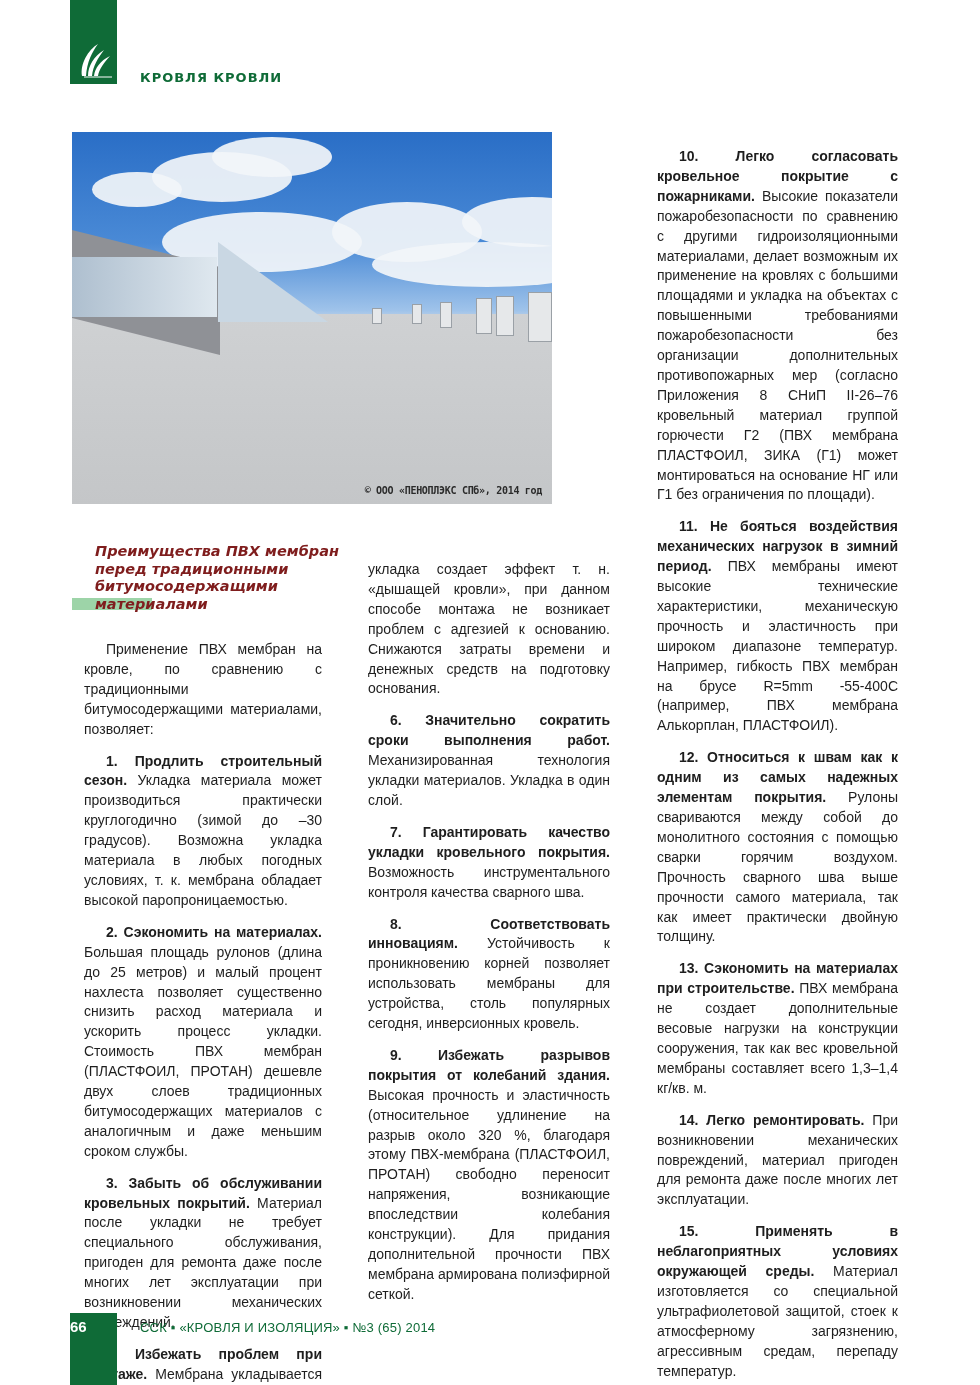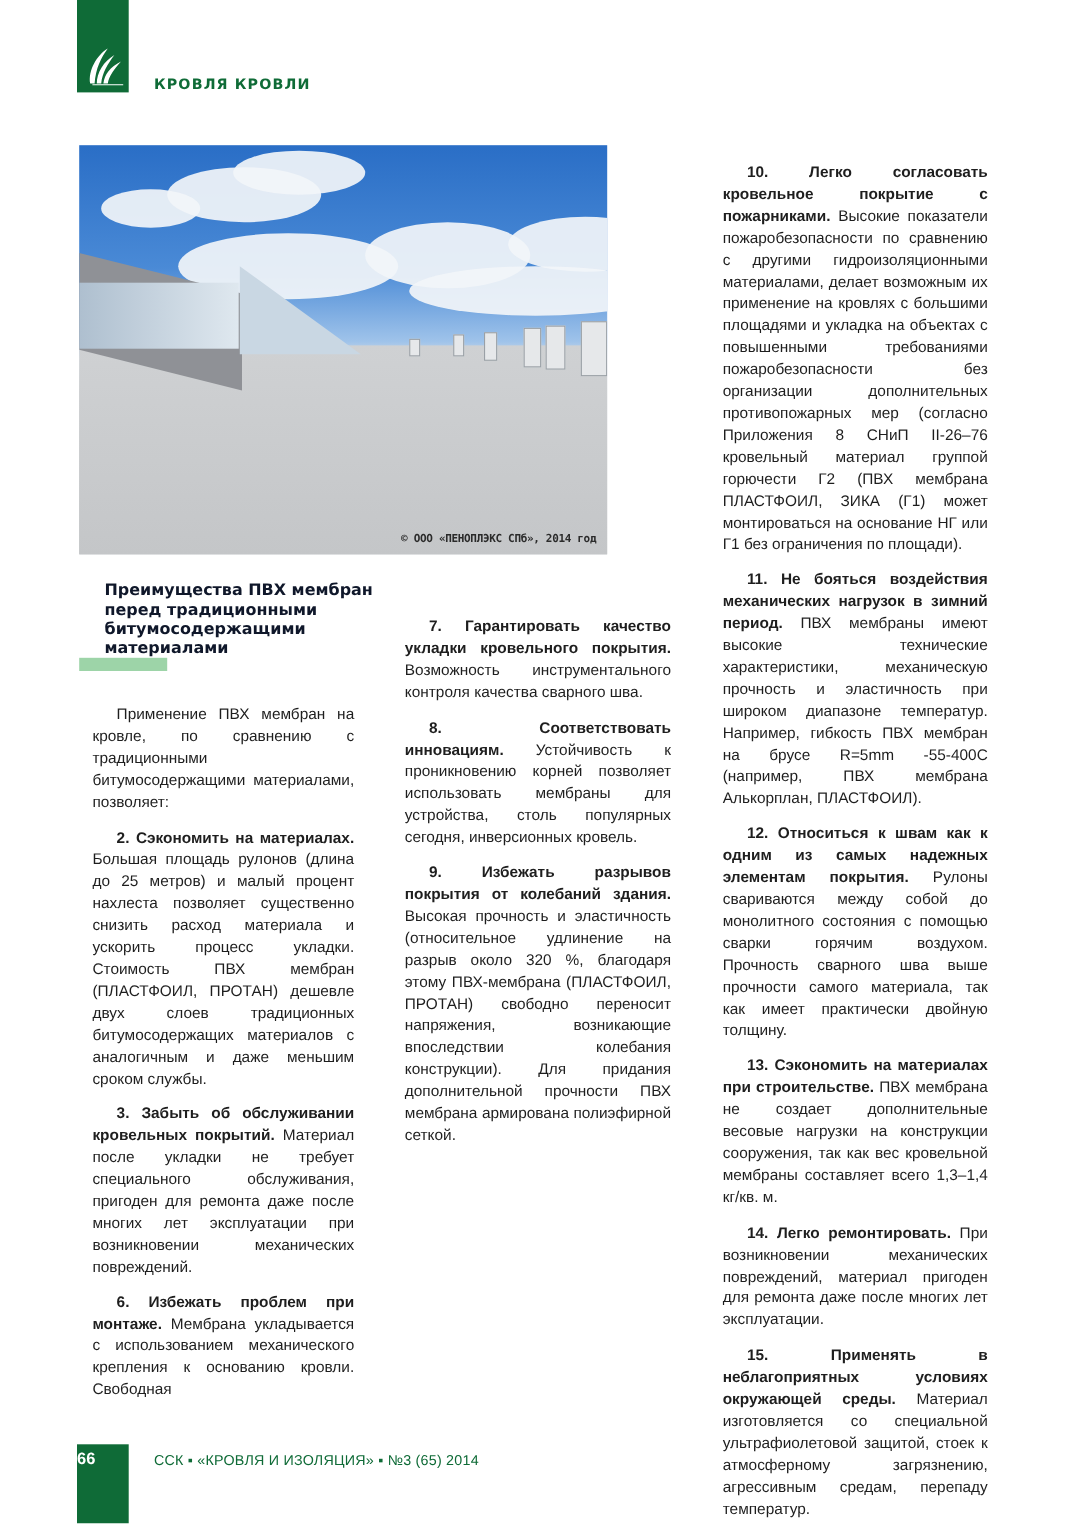--- a/index.html
+++ b/index.html
@@ -20,22 +20,22 @@
   .unit { position: absolute; background: #e6e8ea; border: 1px solid #9aa0a6; }
   .photo-credit { position: absolute; right: 10px; bottom: 8px; font-size: 10px; font-weight: bold; color: #2b2b2b;
                   font-family: "DejaVu Sans Mono", monospace; letter-spacing: -0.3px; }
   .col { position: absolute; font-size: 14px; line-height: 19.9px; text-align: justify; }
   .col p { margin: 12px; text-indent: 22px; }
   .col p.noindent { text-indent: 0; }
   .col b { font-weight: bold; }
   .col-1 { left: 72px; top: 628px; width: 262px; }
   .col-2 { left: 356px; top: 548px; width: 266px; }
   .col-3 { left: 645px; top: 135px; width: 265px; }
-  .heading { position: absolute; left: 95px; top: 529px; width: 260px; font-size: 14.5px; line-height: 17.5px;
-             font-weight: bold; color: #0f172a; font-family: "DejaVu Sans", sans-serif; }
+  .heading { position: absolute; left: 95px; top: 543px; width: 260px; font-size: 14.5px; line-height: 17.5px;
+             font-weight: bold; color: #7f1d1d; font-family: "DejaVu Sans", sans-serif; font-style: italic; }
   .heading-accent { position: absolute; left: 72px; top: 598px; width: 80px; height: 12px; background: #9dd4a8; }
   .bottom-bar { position: absolute; left: 70px; top: 1313px; width: 47px; height: 72px; background: #0f6b37; }
   .page-number { position: absolute; left: 70px; top: 1318px; width: 47px; text-align: left; color: #fff;
                  font-weight: bold; font-size: 15px; }
   .footer-text { position: absolute; left: 140px; top: 1320px; font-size: 13px; color: #0f6b37; letter-spacing: 0.2px; }
 </style>
 </head>
 <body>
 
 <div class="top-bar"></div>
@@ -68,26 +68,29 @@
   <div class="unit" style="left:456px;top:160px;width:22px;height:48px;"></div>
   <div class="unit" style="left:496px;top:156px;width:30px;height:56px;"></div>
   <div class="photo-credit">© ООО «ПЕНОПЛЭКС СПб», 2014 год</div>
 </div>
 
 <div class="heading-accent"></div>
 <div class="heading">Преимущества ПВХ мембран перед традиционными битумосодержащими материалами</div>
 
 <div class="col col-1">
   <p>Применение ПВХ мембран на кровле, по сравнению с традиционными битумосодержащими материалами, позволяет:</p>
+  <p><b>1. Продлить строительный сезон.</b> <span>Укладка материала может производиться практически круглогодично (зимой до –30 градусов). Возможна укладка материала в любых погодных условиях, т. к. мембрана обладает высокой паропроницаемостью.</span></p>
   <p><b>2. Сэкономить на материалах.</b> <span>Большая площадь рулонов (длина до 25 метров) и малый процент нахлеста позволяет существенно снизить расход материала и ускорить процесс укладки. Стоимость ПВХ мембран (ПЛАСТФОИЛ, ПРОТАН) дешевле двух слоев традиционных битумосодержащих материалов с аналогичным и даже меньшим сроком службы.</span></p>
   <p><b>3. Забыть об обслуживании кровельных покрытий.</b> <span>Материал после укладки не требует специального обслуживания, пригоден для ремонта даже после многих лет эксплуатации при возникновении механических повреждений.</span></p>
   <p><b>6. Избежать проблем при монтаже.</b> <span>Мембрана укладывается с использованием механического крепления к основанию кровли. Свободная</span></p>
 </div>
 
 <div class="col col-2">
+  <p class="noindent">укладка создает эффект т. н. «дышащей кровли», при данном способе монтажа не возникает проблем с адгезией к основанию. Снижаются затраты времени и денежных средств на подготовку основания.</p>
+  <p><b>6. Значительно сократить сроки выполнения работ.</b> <span>Механизированная технология укладки материалов. Укладка в один слой.</span></p>
   <p><b>7. Гарантировать качество укладки кровельного покрытия.</b> <span>Возможность инструментального контроля качества сварного шва.</span></p>
   <p><b>8. Соответствовать инновациям.</b> <span>Устойчивость к проникновению корней позволяет использовать мембраны для устройства, столь популярных сегодня, инверсионных кровель.</span></p>
   <p><b>9. Избежать разрывов покрытия от колебаний здания.</b> <span>Высокая прочность и эластичность (относительное удлинение на разрыв около 320 %, благодаря этому ПВХ-мембрана (ПЛАСТФОИЛ, ПРОТАН) свободно переносит напряжения, возникающие впоследствии колебания конструкции). Для придания дополнительной прочности ПВХ мембрана армирована полиэфирной сеткой.</span></p>
 </div>
 
 <div class="col col-3">
   <p><b>10. Легко согласовать кровельное покрытие с пожарниками.</b> <span>Высокие показатели пожаробезопасности по сравнению с другими гидроизоляционными материалами, делает возможным их применение на кровлях с большими площадями и укладка на объектах с повышенными требованиями пожаробезопасности без организации дополнительных противопожарных мер (согласно Приложения 8 СНиП II-26–76 кровельный материал группой горючести Г2 (ПВХ мембрана ПЛАСТФОИЛ, ЗИКА (Г1) может монтироваться на основание НГ или Г1 без ограничения по площади).</span></p>
   <p><b>11. Не бояться воздействия механических нагрузок в зимний период.</b> <span>ПВХ мембраны имеют высокие технические характеристики, механическую прочность и эластичность при широком диапазоне температур. Например, гибкость ПВХ мембран на брусе R=5mm -55-400С (например, ПВХ мембрана Алькорплан, ПЛАСТФОИЛ).</span></p>
   <p><b>12. Относиться к швам как к одним из самых надежных элементам покрытия.</b> <span>Рулоны свариваются между собой до монолитного состояния с помощью сварки горячим воздухом. Прочность сварного шва выше прочности самого материала, так как имеет практически двойную толщину.</span></p>
   <p><b>13. Сэкономить на материалах при строительстве.</b> <span>ПВХ мембрана не создает дополнительные весовые нагрузки на конструкции сооружения, так как вес кровельной мембраны составляет всего 1,3–1,4 кг/кв. м.</span></p>

